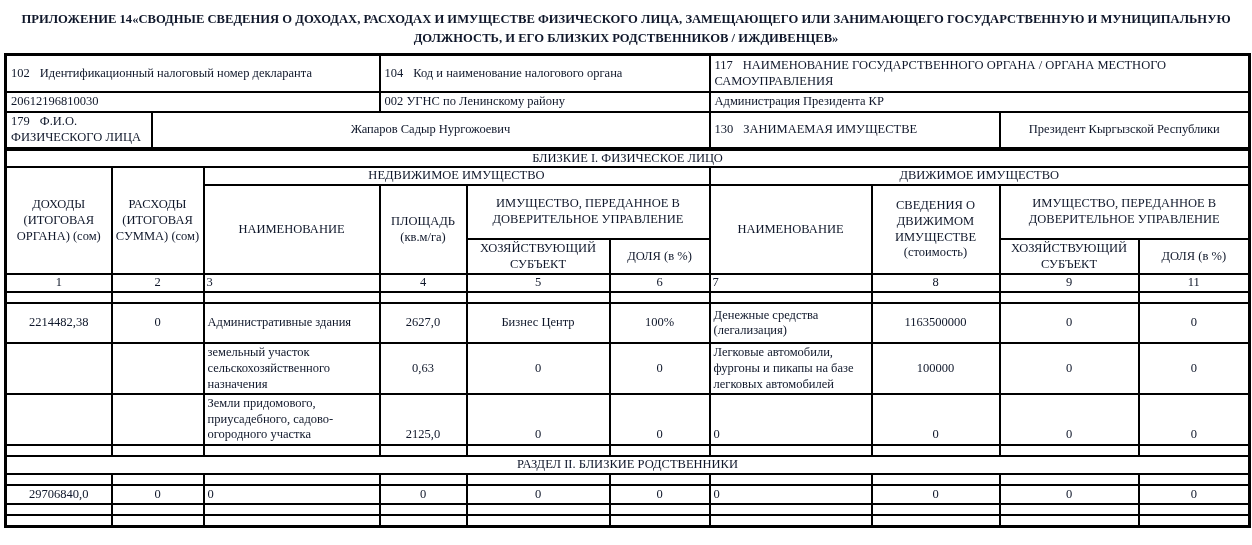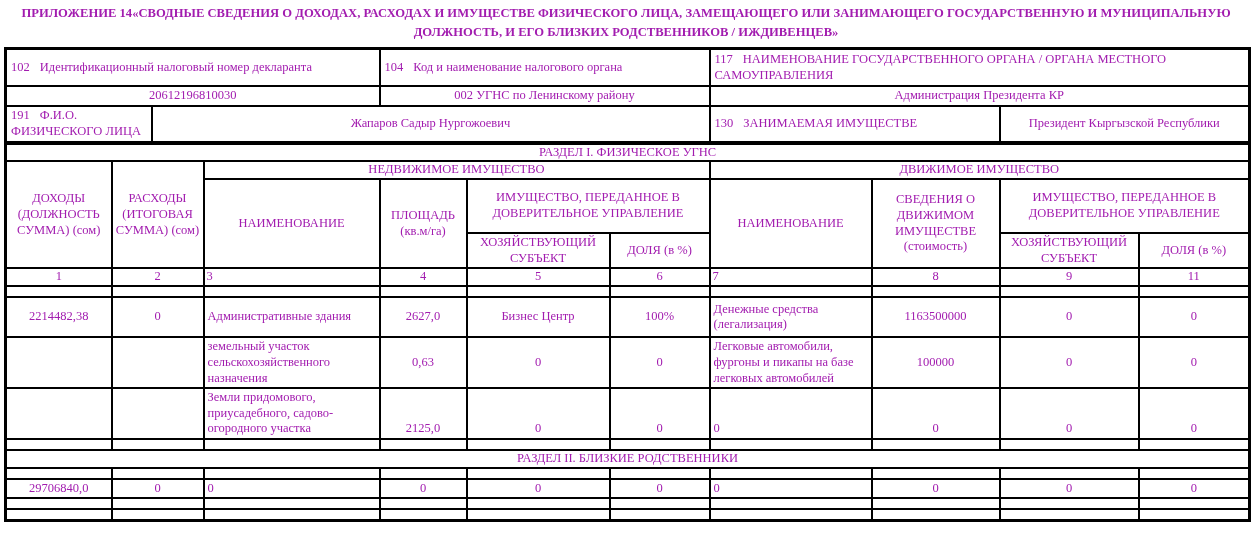--- a/index.html
+++ b/index.html
@@ -1,37 +1,37 @@
 <!DOCTYPE html>
 <html><head>
 <meta charset="utf-8">
 <style>
   * { box-sizing: border-box; }
   html, body { margin: 0; padding: 0; background: #fff; }
   .page {
     width: 1252px; height: 545px; overflow: hidden;
-    background: #fff; color: #a21caf;
+    background: #fff; color: #0f172a;
     font-family: "Liberation Serif", "DejaVu Serif", serif;
-    padding: 4px 4px 0 4px;
+    padding: 10px 4px 0 4px;
   }
   .doc-title {
     text-align: center; font-weight: bold; font-size: 12.6px;
     line-height: 1.5; padding: 0 14px; margin-bottom: 5px;
   }
   table { border-collapse: collapse; table-layout: fixed; width: 1244px; border-radius: 15px; }
   .info-table { border: 3px solid #000; }
   .main-table { border: 3px solid #000; margin-top: -2px; }
   td {
     border: 2px solid #000; font-size: 12.5px; line-height: 1.25;
     padding: 1px 4px; overflow: hidden; vertical-align: middle;
   }
   .c { text-align: center; }
   .code { margin-right: 10px; }
   .info-labels td { height: 38px; }
-  .info-values td { height: 20px; text-align: center; }
+  .info-values td { height: 20px; text-align: left; }
   .info-person td { height: 36px; }
   .section-title td { height: 16px; padding: 0 2px; text-align: center; }
   .group-row td { height: 16px; text-align: center; padding: 0 2px; }
   .header-main td { height: 54px; text-align: center; }
   .header-sub td { height: 32px; text-align: center; }
   .hl { text-align: center; }
   
   tr.gen td { text-align: center; padding: 1px 3px; }
   tr.gen td:nth-child(3), tr.gen td:nth-child(7) { text-align: left; }
   tr.spacer td { height: 11px; padding: 0; }
@@ -60,21 +60,21 @@
         <td colspan="2"><span class="code">102</span><span>Идентификационный налоговый номер декларанта</span></td>
         <td><span class="code">104</span><span>Код и наименование налогового органа</span></td>
         <td colspan="2"><span class="code">117</span><span>НАИМЕНОВАНИЕ ГОСУДАРСТВЕННОГО ОРГАНА / ОРГАНА МЕСТНОГО САМОУПРАВЛЕНИЯ</span></td>
       </tr>
       <tr class="info-values">
         <td colspan="2">20612196810030</td>
         <td>002 УГНС по Ленинскому району</td>
         <td colspan="2">Администрация Президента КР</td>
       </tr>
       <tr class="info-person">
-        <td><span class="code">191</span><span>Ф.И.О. ФИЗИЧЕСКОГО ЛИЦА</span></td>
+        <td><span class="code">179</span><span>Ф.И.О. ФИЗИЧЕСКОГО ЛИЦА</span></td>
         <td colspan="2" class="c">Жапаров Садыр Нургожоевич</td>
         <td><span class="code">130</span><span>ЗАНИМАЕМАЯ ИМУЩЕСТВЕ</span></td>
         <td class="c">Президент Кыргызской Республики</td>
       </tr>
     </tbody>
   </table>
 
   <table class="main-table">
     <colgroup>
       <col style="width:106px">
@@ -83,24 +83,24 @@
         <col style="width:87px">
         <col style="width:143px">
       <col style="width:100px">
         <col style="width:162px">
         <col style="width:128px">
         <col style="width:139px">
         <col style="width:111px">
     </colgroup>
     <tbody>
       <tr class="section-title">
-        <td colspan="10">РАЗДЕЛ I. ФИЗИЧЕСКОЕ УГНС</td>
+        <td colspan="10">БЛИЗКИЕ I. ФИЗИЧЕСКОЕ ЛИЦО</td>
       </tr>
       <tr class="group-row">
-        <td rowspan="3" class="c">ДОХОДЫ (ДОЛЖНОСТЬ СУММА) (сом)</td>
+        <td rowspan="3" class="c">ДОХОДЫ (ИТОГОВАЯ ОРГАНА) (сом)</td>
         <td rowspan="3" class="c">РАСХОДЫ (ИТОГОВАЯ СУММА) (сом)</td>
         <td colspan="4">НЕДВИЖИМОЕ ИМУЩЕСТВО</td>
         <td colspan="4">ДВИЖИМОЕ ИМУЩЕСТВО</td>
       </tr>
       <tr class="header-main">
         <td rowspan="2" class="hl">НАИМЕНОВАНИЕ</td>
         <td rowspan="2">ПЛОЩАДЬ (кв.м/га)</td>
         <td colspan="2">ИМУЩЕСТВО, ПЕРЕДАННОЕ В ДОВЕРИТЕЛЬНОЕ УПРАВЛЕНИЕ</td>
         <td rowspan="2" class="hl">НАИМЕНОВАНИЕ</td>
         <td rowspan="2">СВЕДЕНИЯ О ДВИЖИМОМ ИМУЩЕСТВЕ (стоимость)</td>

